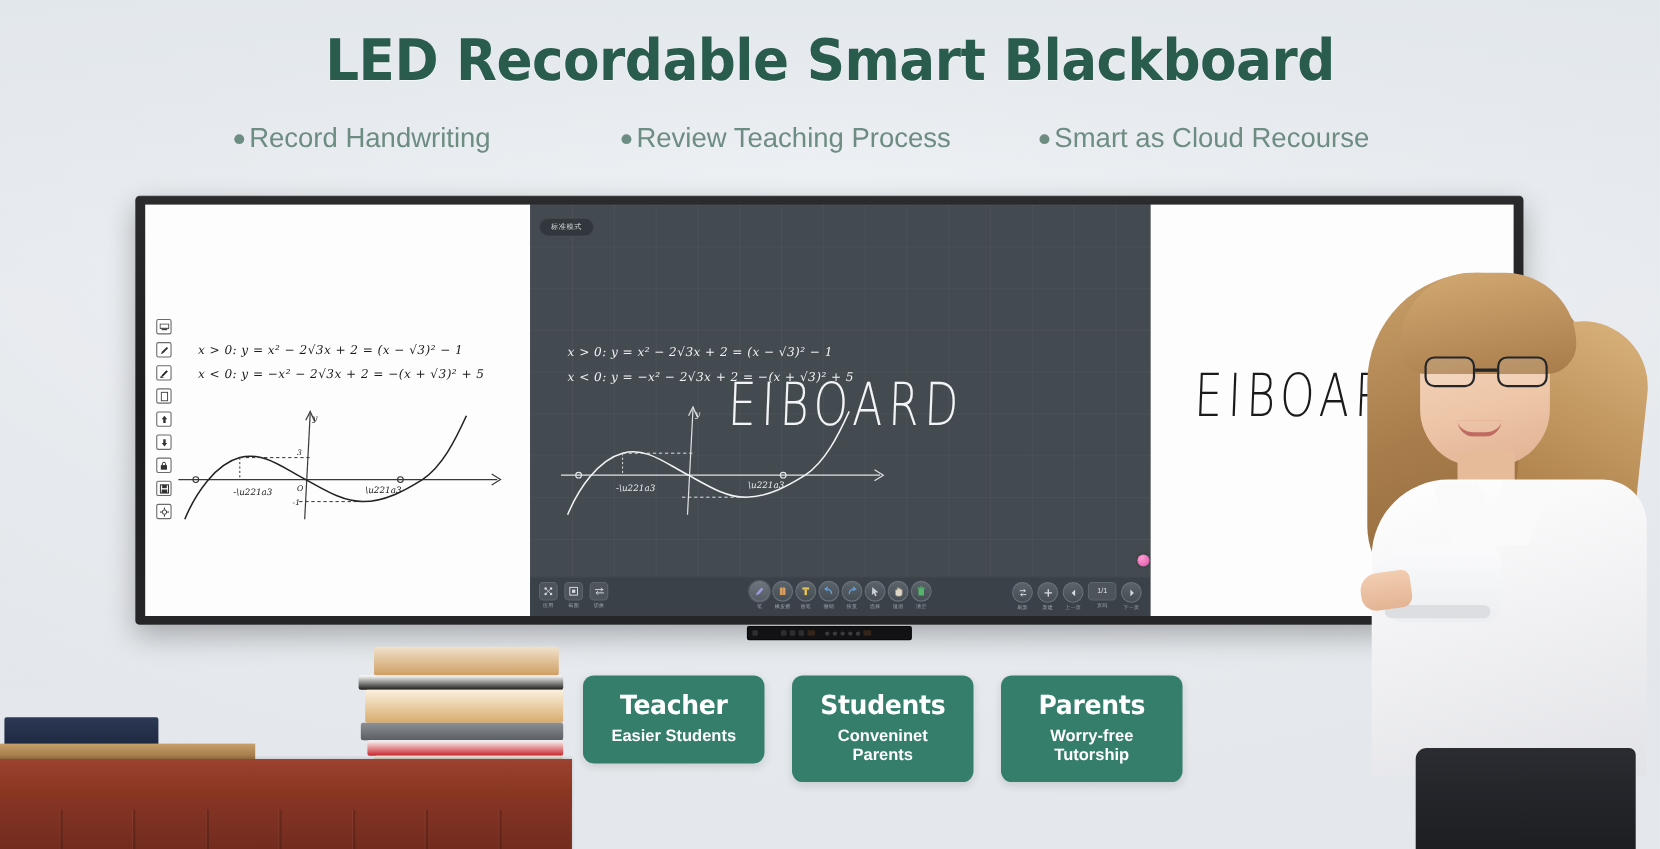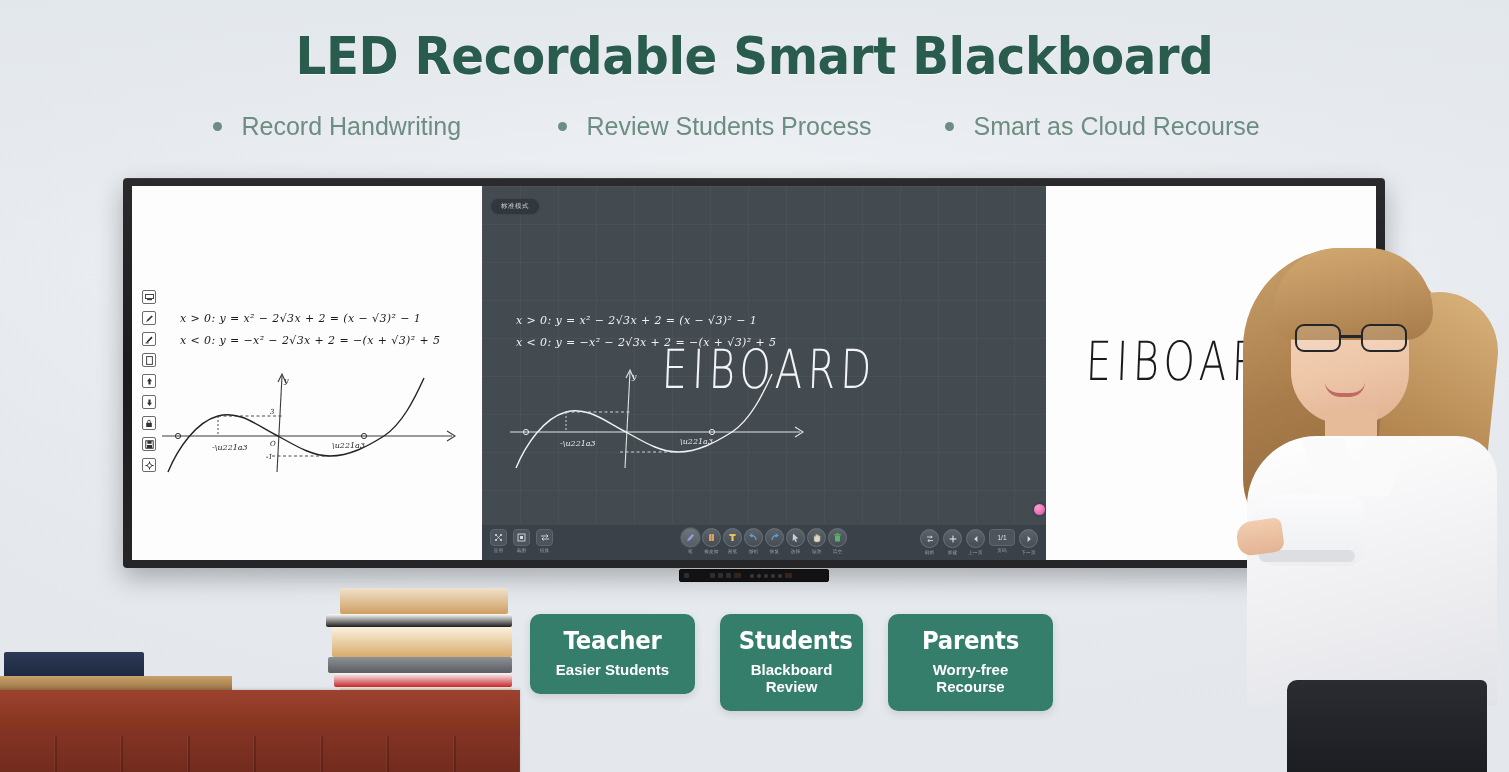--- a/index.html
+++ b/index.html
@@ -33,21 +33,21 @@
     color:#2a5c4e;
     transform:scaleX(.93);
     text-shadow:0 1px 0 rgba(255,255,255,.6);
   }
   .bullets {
     position:absolute; left:0; top:112px; width:100%;
     display:flex; justify-content:center; align-items:center;
     gap:0px;
   }
   .bullet {
-    display:flex; align-items:center; gap:20px;
+    display:flex; align-items:center; gap:5px;
     color:#6d8c82;
     font-size:25px;
     font-weight:500;
   }
   .bullet .dot {
     width:9px; height:9px; border-radius:50%;
     background:#6d8c82; flex:none;
   }
   .bullet:nth-child(1){ width:320px; justify-content:flex-start; padding-left:18px;}
   .bullet:nth-child(2){ width:400px; justify-content:center;}
@@ -220,21 +220,21 @@
     padding:13px 16px 16px;
     box-shadow:0 3px 8px rgba(0,0,0,.12);
   }
   .card-title {
     font-family:"DejaVu Sans", sans-serif;
     font-weight:bold; font-size:24px; letter-spacing:-.3px;
     transform:scaleX(.95); margin-bottom:6px;
   }
   .card-sub { font-size:15px; font-weight:bold; }
   .card:nth-child(1){ width:165px; }
-  .card:nth-child(2){ width:143px; }
+  .card:nth-child(2){ width:165px; }
   .card:nth-child(3){ width:165px; }
 
   
   .person { position:absolute; right:0px; top:232px; width:280px; height:540px; }
   .hair-back {
     position:absolute; left:14px; top:16px; width:210px; height:300px;
     background:linear-gradient(160deg,#c9a06a 0%, #a87c4a 45%, #8a6339 100%);
     border-radius:100px 110px 70px 70px;
   }
   .hair-back2 {
@@ -306,21 +306,21 @@
 
 <div class="headline">LED Recordable Smart Blackboard</div>
 
 <div class="bullets">
   <div class="bullet">
     <span class="dot"></span>
     <span>Record Handwriting</span>
   </div>
   <div class="bullet">
     <span class="dot"></span>
-    <span>Review Students Process</span>
+    <span>Review Teaching Process</span>
   </div>
   <div class="bullet">
     <span class="dot"></span>
     <span>Smart as Cloud Recourse</span>
   </div>
 </div>
 
 <div class="board-frame">
   <div class="board-inner">
 
@@ -639,25 +639,25 @@
   </div>
 </div>
 
 <div class="cards">
   <div class="card">
     <div class="card-title">Teacher</div>
     <div class="card-sub">Easier Students</div>
   </div>
   <div class="card">
     <div class="card-title">Students</div>
-    <div class="card-sub">Blackboard Review</div>
+    <div class="card-sub">Conveninet Parents</div>
   </div>
   <div class="card">
     <div class="card-title">Parents</div>
-    <div class="card-sub">Worry-free Recourse</div>
+    <div class="card-sub">Worry-free Tutorship</div>
   </div>
 </div>
 
 <div class="person">
   <div class="hair-back"></div>
   <div class="hair-back2"></div>
   <div class="face"></div>
   <div class="hair-front"></div>
   <div class="glasses">
     <div class="lens l"></div>

